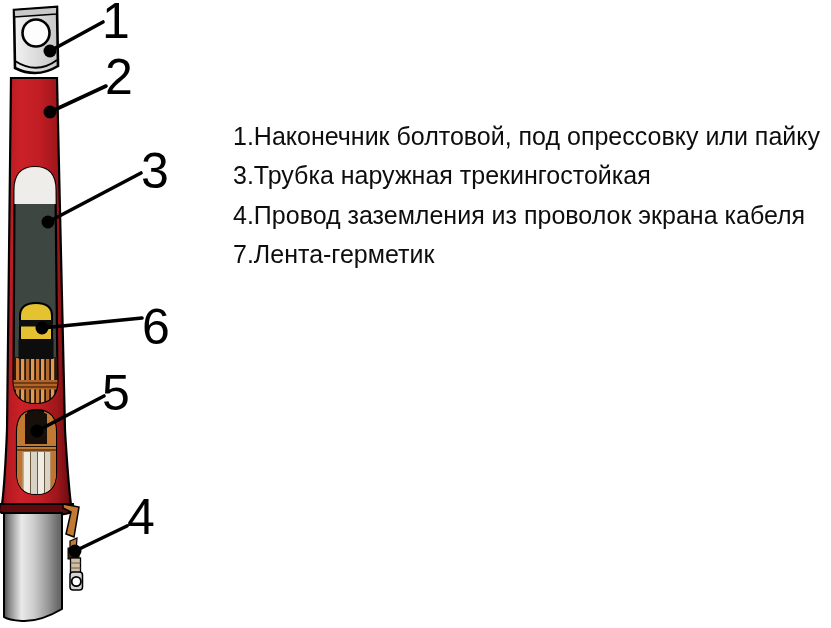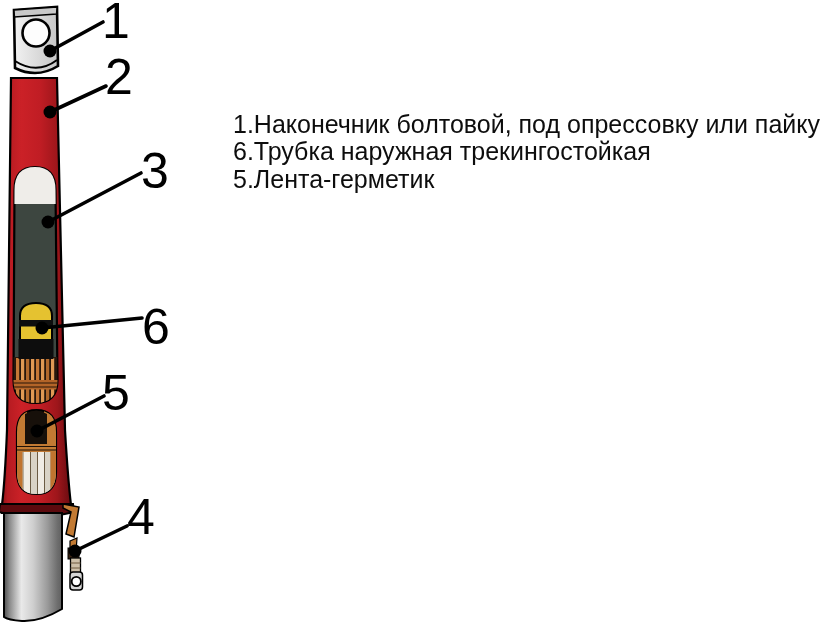--- a/index.html
+++ b/index.html
@@ -8,21 +8,21 @@
     --cable_gray:#bdbdbd; --outline:#000000; --background:#ffffff;
   }
   html,body{margin:0;padding:0;background:var(--background);}
   .stage{position:relative;width:831px;height:628px;background:var(--background);
          font-family:"Liberation Sans","DejaVu Sans",sans-serif;overflow:hidden;}
   .drawing{position:absolute;left:0;top:0;}
   .callout-num{position:absolute;width:36px;text-align:center;font-size:50px;
                line-height:1;color:#000;font-weight:400;}
   .legend{position:absolute;left:233px;top:111px;font-size:25px;line-height:27.4px;
           color:#0d0d0d;white-space:nowrap;}
-  .legend div{height:27.4px;}
+  .legend div{height:27.4px;margin-top:12px;}
   .c-window{fill:var(--window_dark);}
   .c-yellow{fill:var(--mastic_yellow);}
   .c-copper{fill:var(--copper);}
   .ol{stroke:var(--outline);}
 </style>
 </head>
 <body>
 
 <div class="stage">
 
@@ -153,17 +153,18 @@
 
   <span class="callout-num" style="left:98px;top:-4px;">1</span>
   <span class="callout-num" style="left:101px;top:52px;">2</span>
   <span class="callout-num" style="left:137px;top:146px;">3</span>
   <span class="callout-num" style="left:138px;top:302px;">6</span>
   <span class="callout-num" style="left:98px;top:368px;">5</span>
   <span class="callout-num" style="left:123px;top:492px;">4</span>
 
   <div class="legend">
     <div>1.Наконечник болтовой, под опрессовку или пайку</div>
-    <div>6.Трубка наружная трекингостойкая</div>
-    <div>5.Лента-герметик</div>
+    <div>3.Трубка наружная трекингостойкая</div>
+    <div>4.Провод заземления из проволок экрана кабеля</div>
+    <div>7.Лента-герметик</div>
   </div>
 
 </div>
 
 </body></html>

